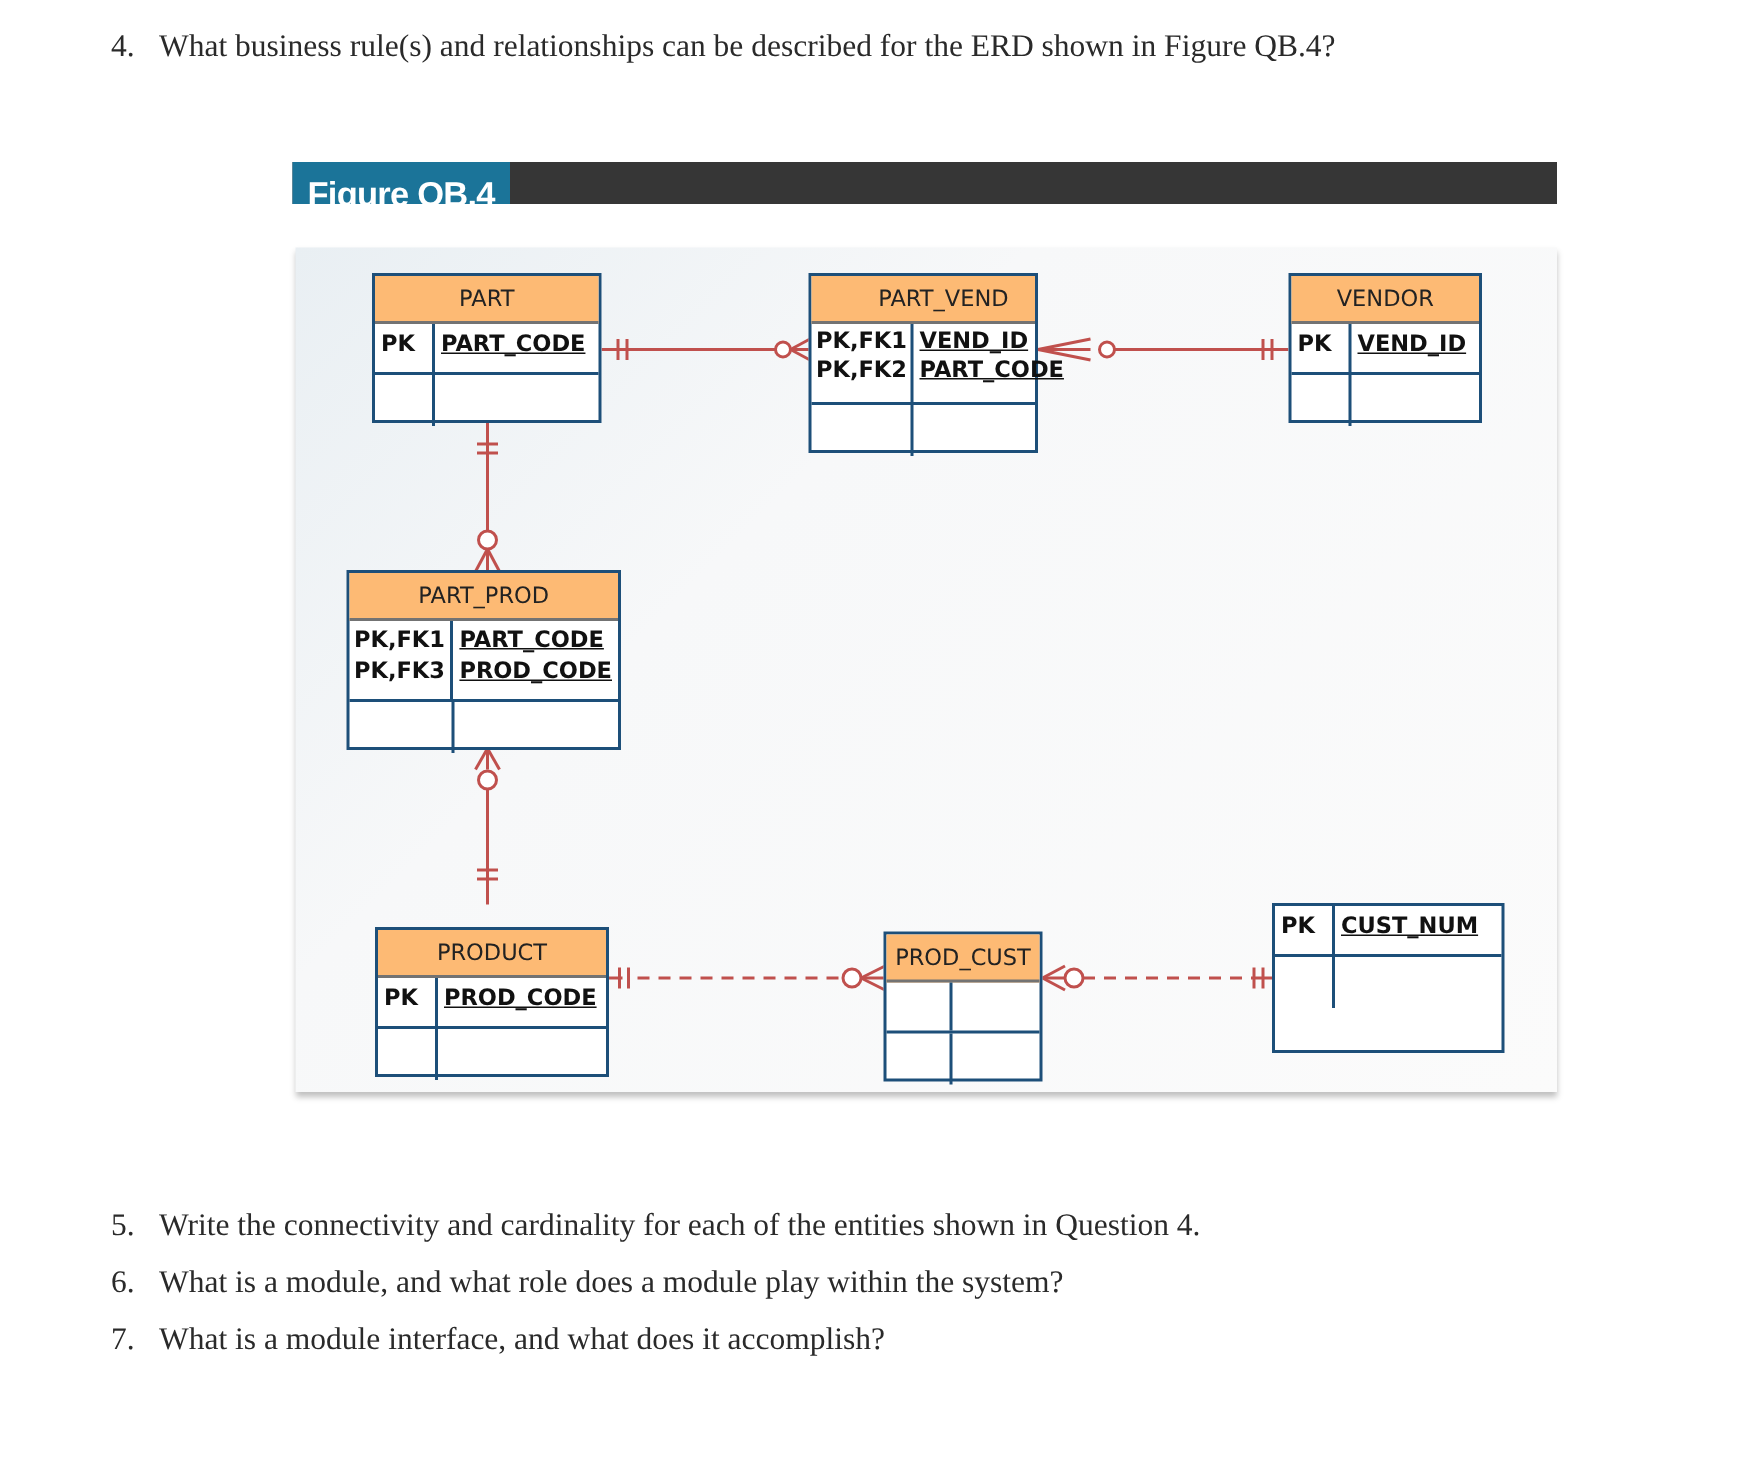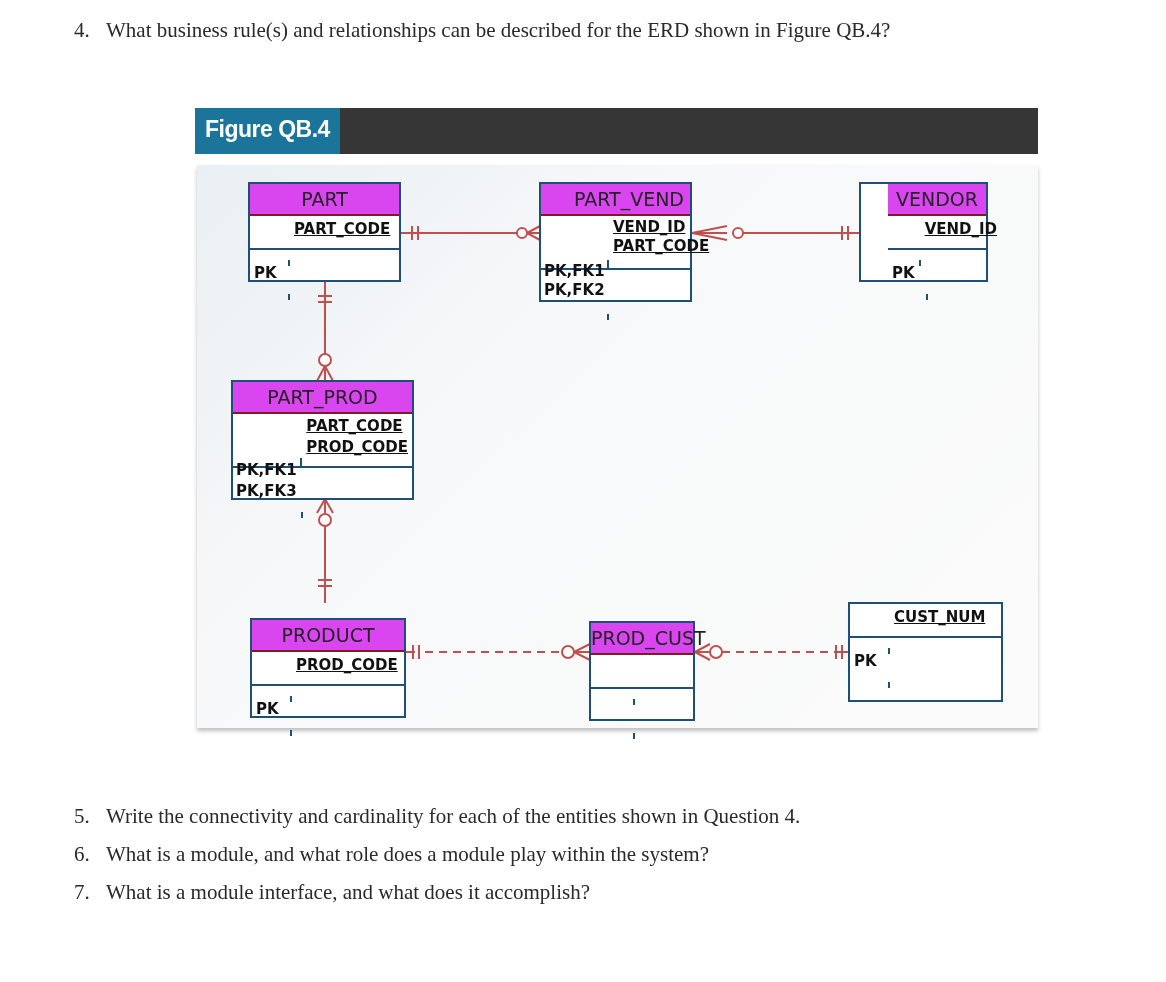--- a/index.html
+++ b/index.html
@@ -1,28 +1,28 @@
 <!DOCTYPE html>
 <html><head>
 <meta charset="utf-8">
 <style>
   html, body { margin:0; padding:0; background:#ffffff; }
   body { width:1166px; height:982px; position:relative; overflow:hidden; font-family:"Liberation Serif", "DejaVu Serif", serif; color:#222; }
   .q { position:absolute; left:74px; font-size:21px; white-space:nowrap; color:#2a2a2a; }
   .q .num { display:inline-block; width:32px; }
   .topclip { position:absolute; left:74px; top:-14px; font-size:21px; color:#444; }
-  .fig-header { position:absolute; left:195px; top:108px; width:843px; height:46px; background:#363636; display:flex; }
+  .fig-header { position:absolute; left:195px; top:108px; width:843px; height:28px; background:#363636; display:flex; }
   .fig-label { background:#1b7499; color:#fff; font-family:"Liberation Sans", "DejaVu Sans", sans-serif; font-weight:bold; font-size:23px; padding:0 10px; line-height:42px; letter-spacing:-0.5px; }
   .fig-title { color:#fff; font-family:"Liberation Sans", "DejaVu Sans", sans-serif; font-weight:bold; font-size:23px; line-height:42px; padding-left:10px; letter-spacing:-0.5px; }
   .canvas { position:absolute; left:197px; top:165px; width:841px; height:563px; background:linear-gradient(135deg,#e9eff3 0%, #f7f8f9 35%, #fbfbfb 100%); box-shadow:0 3px 4px rgba(0,0,0,0.25); }
   .entity { position:absolute; border:2px solid #1d4f79; background:#fff; font-family:"DejaVu Sans", "Liberation Sans", sans-serif; box-sizing:border-box; }
-  .entity .ehead { background:#d946ef; border-bottom:2px solid #7f1d1d; text-align:center; font-size:19px; color:#222; height:30px; line-height:30px; }
+  .entity .ehead { background:#fdba74; border-bottom:2px solid #737373; text-align:center; font-size:15px; color:#222; height:30px; line-height:30px; }
   .entity .row { display:flex; border-bottom:2px solid #1d4f79; }
   .entity .row:last-child { border-bottom:none; }
-  .entity .kcol { border-right:2px solid #1d4f79; font-weight:bold; font-size:15px; padding:3px 4px; box-sizing:border-box; line-height:20px; color:#111;margin-top:44px; }
+  .entity .kcol { border-right:2px solid #1d4f79; font-weight:bold; font-size:15px; padding:3px 4px; box-sizing:border-box; line-height:20px; color:#111; }
   .entity .acol { font-weight:bold; font-size:15px; padding:3px 4px; line-height:20px; text-decoration:underline; color:#111; flex:1; }
   svg.lines { position:absolute; left:0; top:0; }
 </style>
 </head>
 <body>
 
 <div class="topclip">&nbsp;</div>
 
 <div class="q" style="top:18px;">
   <span class="num">4.</span><span>What business rule(s) and relationships can be described for the ERD shown in Figure QB.4?</span>
@@ -125,21 +125,21 @@
       <div>VEND_ID</div>
       <div>PART_CODE</div>
     </div>
   </div>
   <div class="row" style="height:34px;">
     <div class="kcol" style="width:68px;"></div>
     <div class="acol"></div>
   </div>
 </div>
 
-<div class="entity" style="left:859px; top:182px; width:129px; height:100px;padding-left:27px;">
+<div class="entity" style="left:859px; top:182px; width:129px; height:100px;">
   <div class="ehead">VENDOR</div>
   <div class="row" style="height:32px;">
     <div class="kcol" style="width:40px;">PK</div>
     <div class="acol">VEND_ID</div>
   </div>
   <div class="row" style="height:34px;">
     <div class="kcol" style="width:40px;"></div>
     <div class="acol"></div>
   </div>
 </div>

